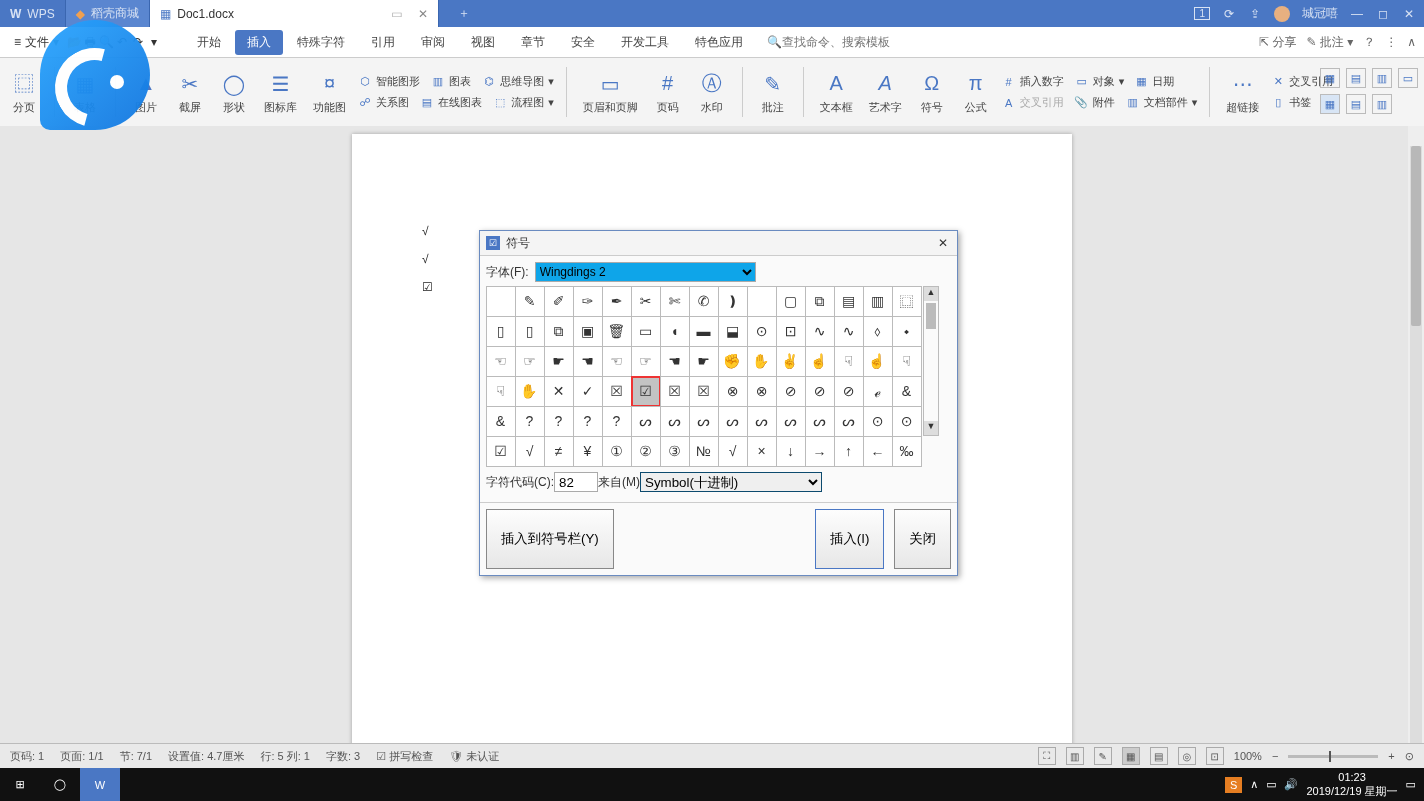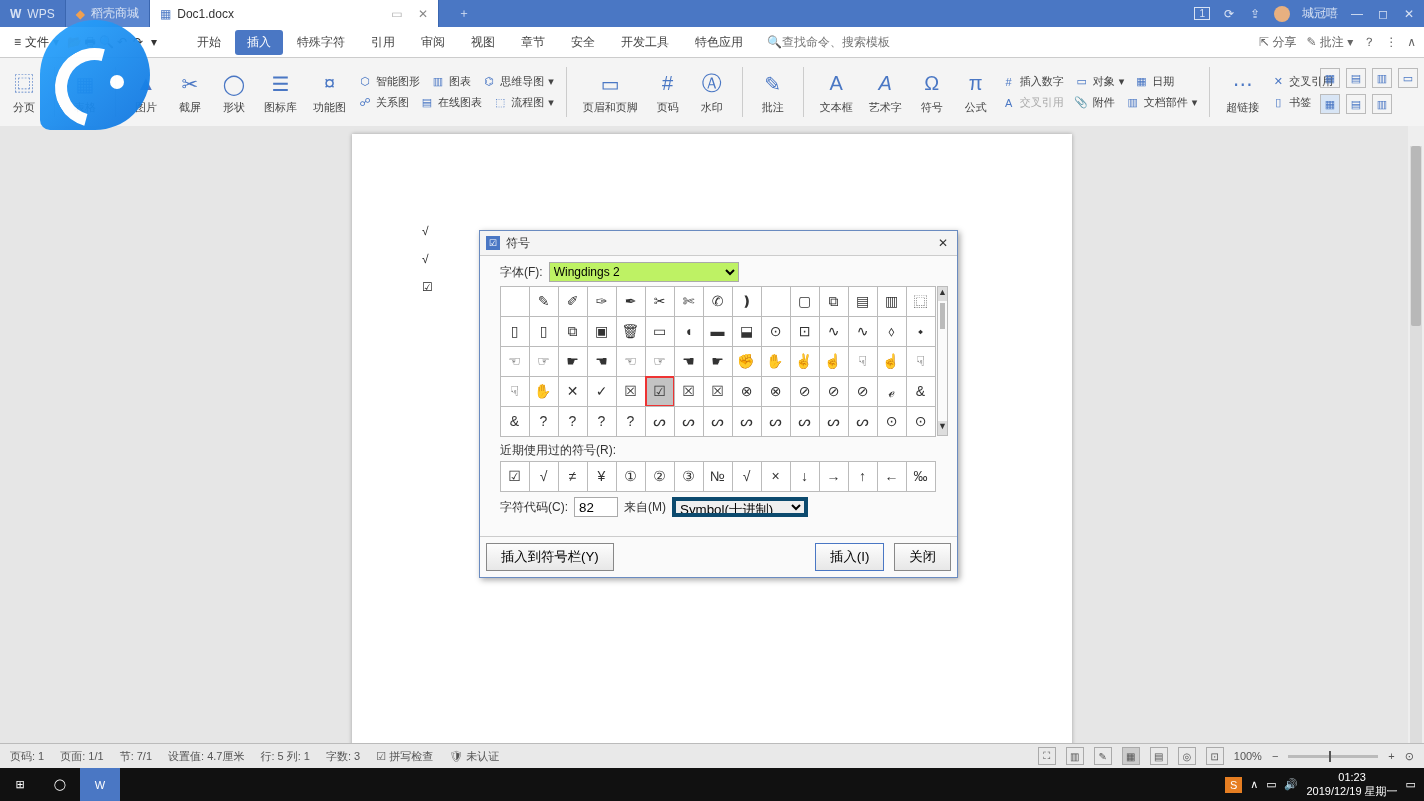--- a/index.html
+++ b/index.html
@@ -46,38 +46,38 @@
   .wm-dot{position:absolute;width:14px;height:14px;border-radius:50%;background:#fff;left:70px;top:55px}
   .wm-text{font-size:46px;font-weight:bold;color:#1686e8;margin-top:2px;margin-left:35px}
   
   .dialog{position:absolute;left:479px;top:230px;width:477px;background:#fafafa;border:1px solid #6a8bc0;box-shadow:2px 2px 6px rgba(0,0,0,.35);z-index:30;font-size:12px}
   .dlg-title{height:24px;display:flex;align-items:center;padding:0 6px;background:#f4f4f4;border-bottom:1px solid #ccc}
   .dlg-title .sq{width:14px;height:14px;background:#4a77c4;color:#fff;font-size:9px;display:flex;align-items:center;justify-content:center;margin-right:6px}
   .dlg-title .close{margin-left:auto;width:16px;text-align:center;cursor:pointer}
   .dlg-tabs{display:flex;border-bottom:1px solid #bbb}
   .dlg-tab{padding:5px 18px;border-right:1px solid #bbb;cursor:pointer;background:#eee}
   .dlg-tab.active{background:#fff;border-bottom:1px solid #fff;margin-bottom:-1px}
-  .dlg-body{padding:6px 20px 2px}
+  .dlg-body{padding:6px 6px 2px}
   .fontrow{display:flex;align-items:center;gap:6px;margin-bottom:4px}
-  .fontrow select{width:190px;border:1px solid #aaa;background:#bef264;height:20px;font-size:12px}
+  .fontrow select{width:221px;border:1px solid #aaa;background:#0ea5e9;height:20px;font-size:12px}
   .sym-wrap{display:flex}
   .sym-grid{display:grid;grid-template-columns:repeat(15,29px);grid-auto-rows:30px}
   .cell{border:1px solid #bbb;margin:-0.5px;display:flex;align-items:center;justify-content:center;font-size:14px;background:#fff;cursor:pointer;font-family:"Segoe UI Symbol","Arial Unicode MS",sans-serif}
   .cell.sel{background:#c3c3c3}
   .cell.hl{outline:2px solid #e33;outline-offset:-2px}
   .sym-scroll{width:14px;border:1px solid #bbb;margin-left:2px;display:flex;flex-direction:column}
   .sym-scroll .arr{height:14px;background:#ddd;text-align:center;font-size:9px}
   .sym-scroll .thm{background:#bbb;height:26px;margin:2px}
   .recent-label{margin:6px 0 2px}
   .recent-grid{display:grid;grid-template-columns:repeat(15,29px);grid-auto-rows:30px}
-  .coderow{display:flex;align-items:center;gap:6px;margin:6px 129px 17px 0}
+  .coderow{display:flex;align-items:center;margin:6px 129px 8px 0}
   .coderow input{width:34px;border:1px solid #aaa;height:18px;padding:0 4px}
-  .coderow select{flex:1;border:4px solid #0c4a6e;height:20px}
+  .coderow select{flex:1;border:1px solid #0c4a6e;height:20px}
   .dlg-buttons{display:flex;padding:6px;border-top:1px solid #ccc;gap:10px}
-  .btn{border:1px solid #888;background:linear-gradient(#fdfdfd,#e7e7e7);padding:4px 14px;cursor:pointer}
+  .btn{border:1px solid #888;background:linear-gradient(#fdfdfd,#e7e7e7);padding:20px 14px;cursor:pointer}
   .btn.primary{border-color:#4a77c4}
   .morespace{flex:1}
   .ribbon-right{position:absolute;right:6px;top:10px;display:flex;flex-direction:column;gap:6px;font-size:11px;color:#555}
   .ribbon-right .row{display:flex;gap:6px}
   .iconbox{border:1px solid #bbb;width:18px;height:18px;display:flex;align-items:center;justify-content:center;color:#4a77c4;font-size:11px}
 </style>
 </head>
 <body>
 
 <div class="watermark">
@@ -348,21 +348,20 @@
           <div class="cell">⊙</div>
           <div class="cell">⊙</div>
         </div>
       <div class="sym-scroll">
         <div class="arr">▲</div>
         <div class="thm"></div>
         <div style="flex:1"></div>
         <div class="arr">▼</div>
       </div>
     </div>
-    <div class="recent-label">近期使用过的符号(R):</div>
     <div class="recent-grid" id="recentgrid">
         <div class="cell">☑</div>
         <div class="cell">√</div>
         <div class="cell">≠</div>
         <div class="cell">¥</div>
         <div class="cell">①</div>
         <div class="cell">②</div>
         <div class="cell">③</div>
         <div class="cell">№</div>
         <div class="cell">√</div>

